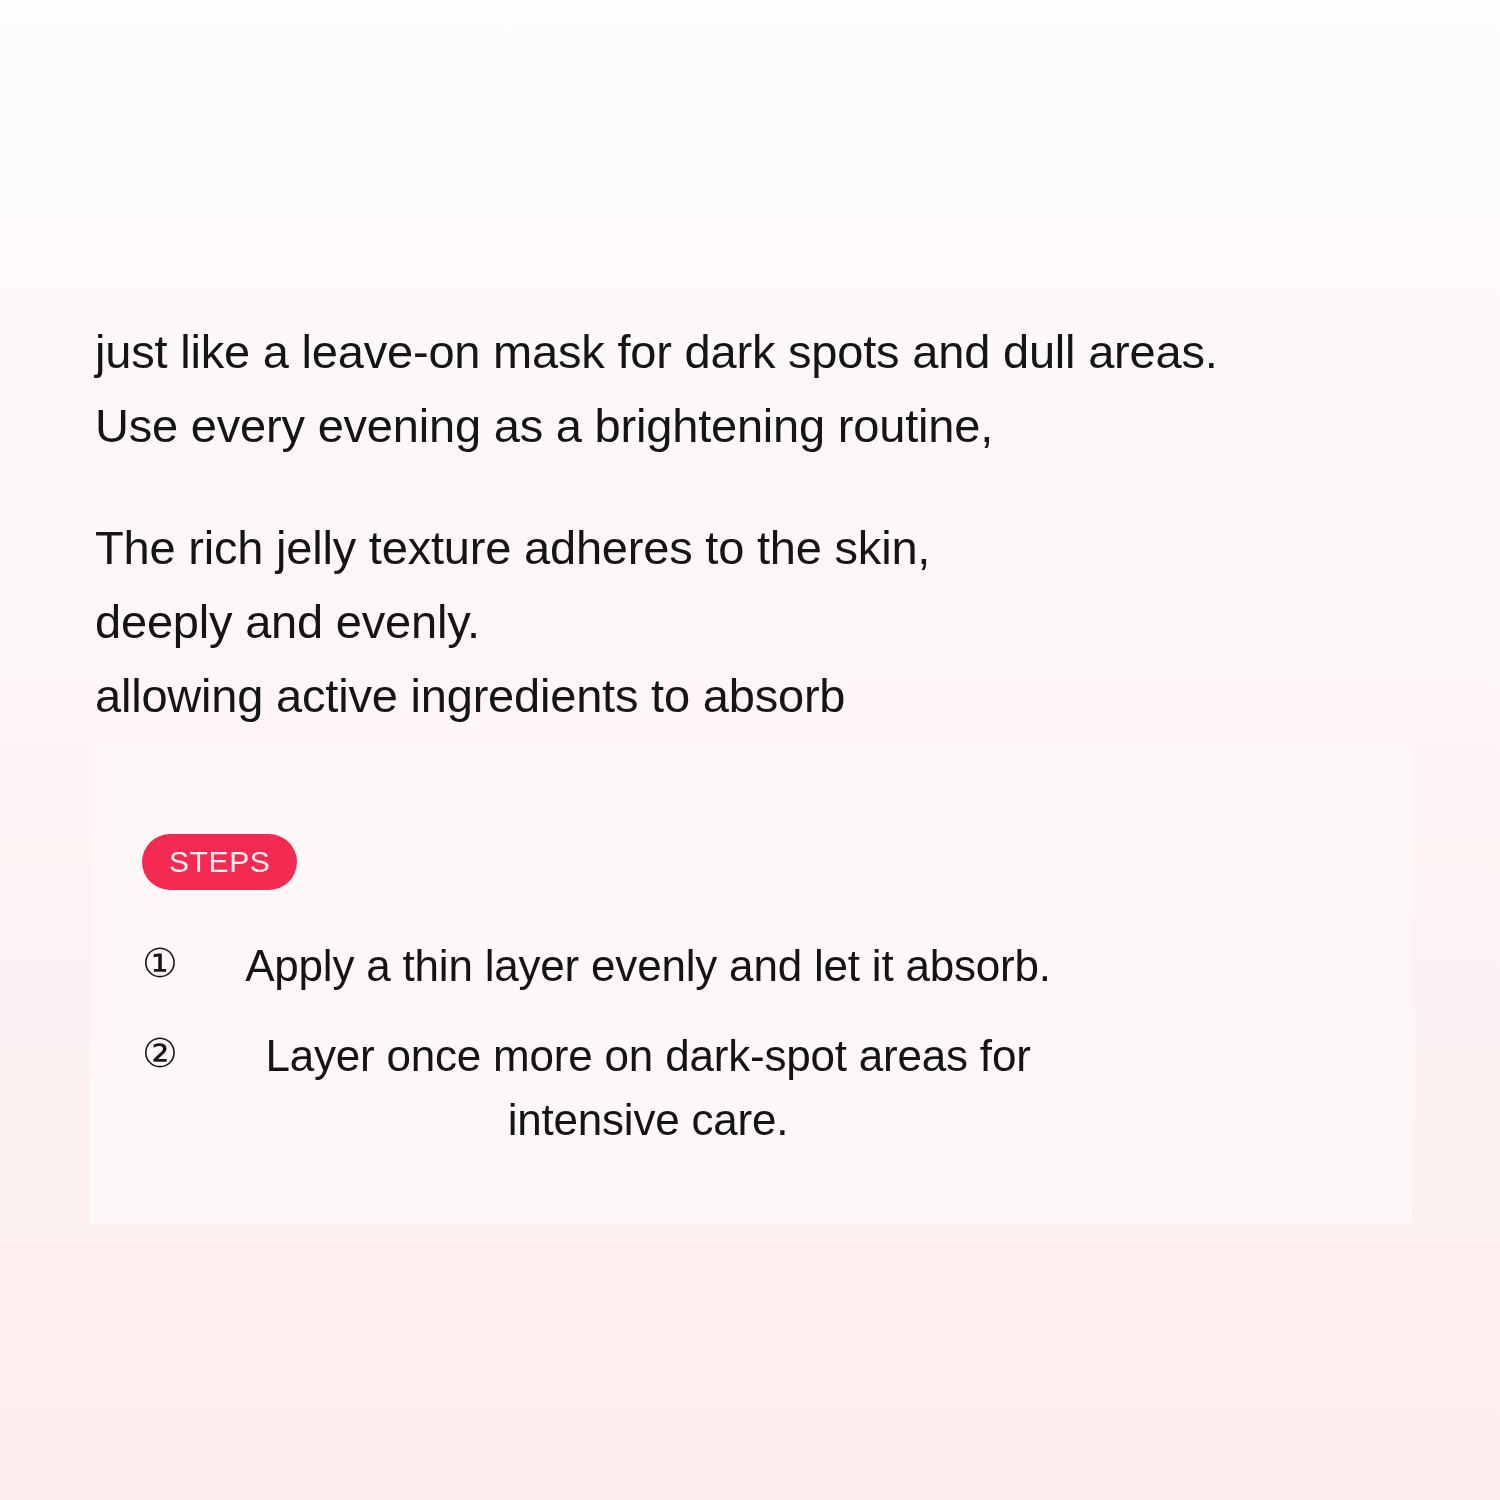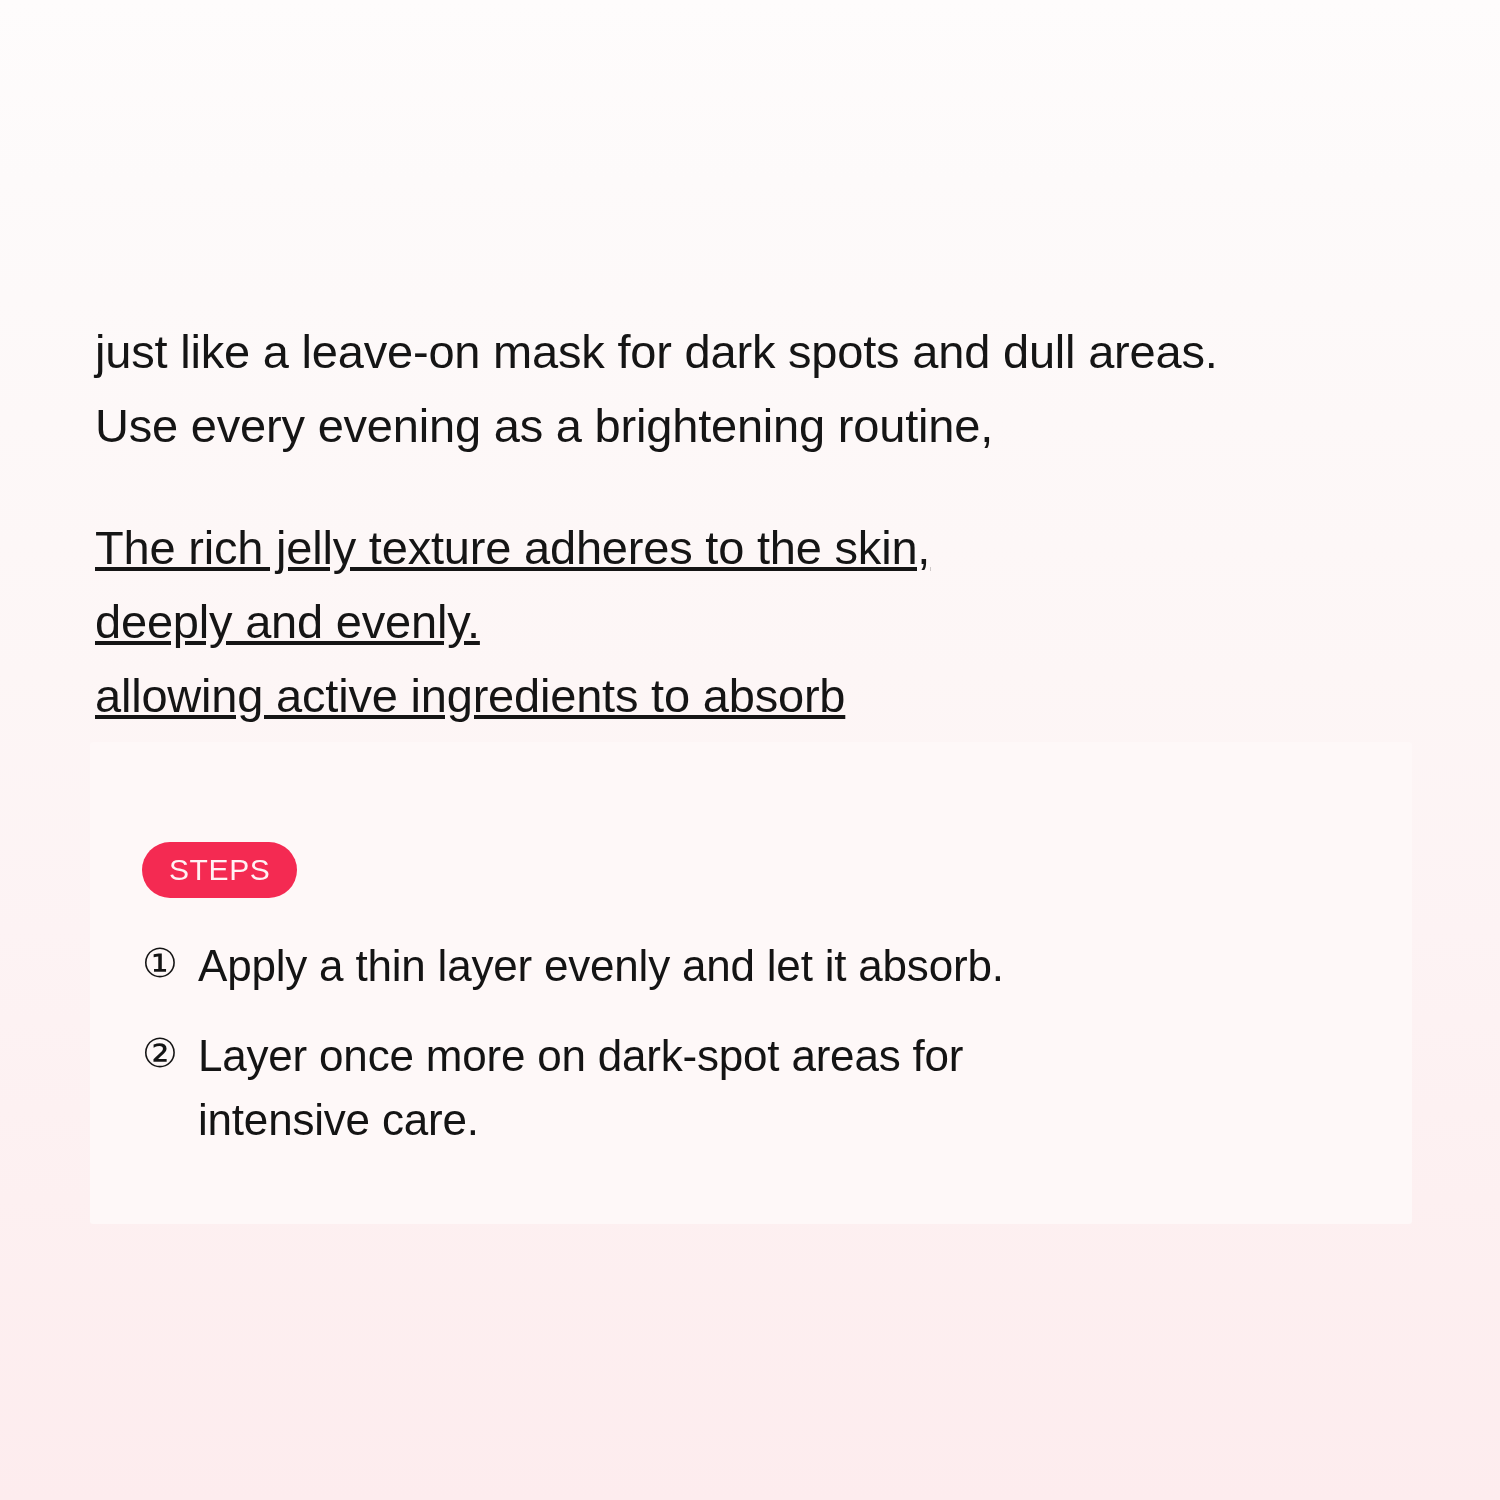--- a/index.html
+++ b/index.html
@@ -60,39 +60,38 @@
     letter-spacing: -0.2px;
   }
 
   .para .line {
     display: block;
     white-space: nowrap;
   }
 
   #para-2 {
     margin-top: 32px;
-    text-decoration: underline;
   }
 
   
   #steps-card {
     position: absolute;
     left: 90px;
     top: 742px;
     width: 1322px;
     height: 482px;
     background: #FEF8F8;
     border-radius: 3px;
     box-sizing: border-box;
   }
 
   #steps-badge {
     position: absolute;
     left: 52px;
-    top: 100px;
+    top: 92px;
     display: inline-flex;
     align-items: center;
     justify-content: center;
     height: 56px;
     padding: 0 27px;
     border-radius: 28px;
     background: #F42A52;
     color: #FFF2F4;
     font-size: 30px;
     font-weight: 400;
@@ -124,20 +123,21 @@
   }
 
   .step-text {
     flex: 1 1 auto;
     font-size: 44px;
     line-height: 1.45;
     color: #141414;
     font-weight: 400;
     letter-spacing: -0.2px;
     max-width: 900px;
+    text-align: center;
   }
 </style>
 </head>
 <body>
 
 <div id="page">
 
 
   <div id="paragraphs">
 

